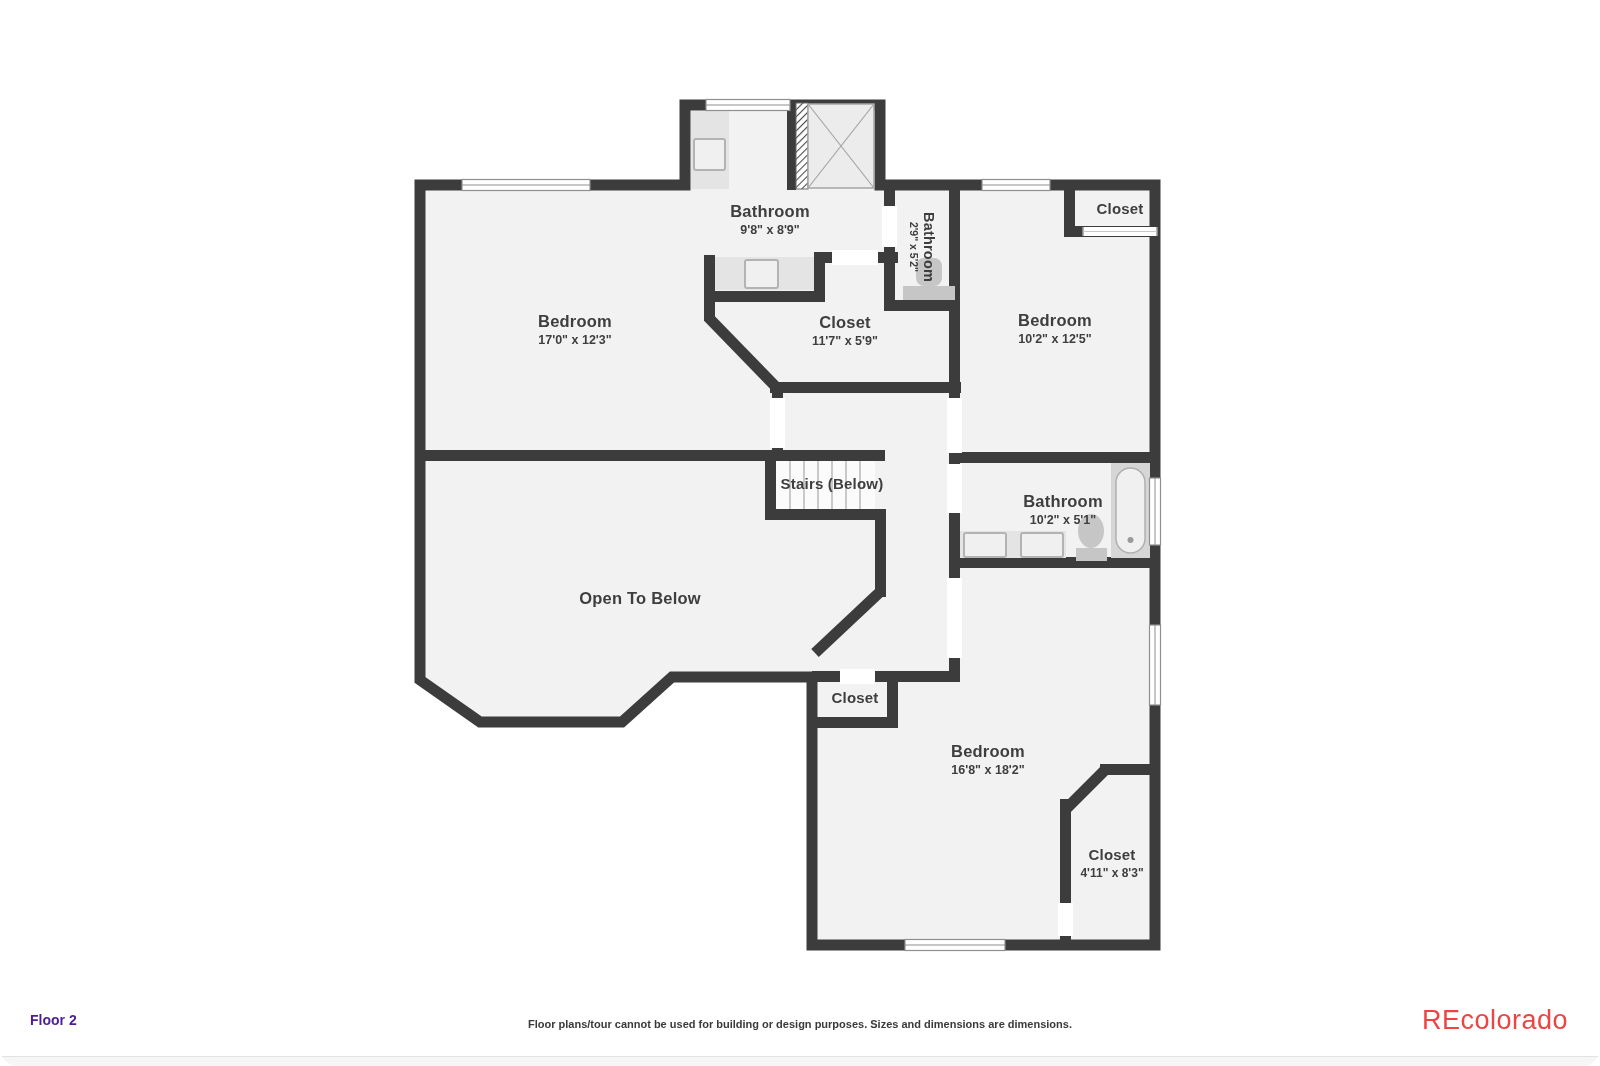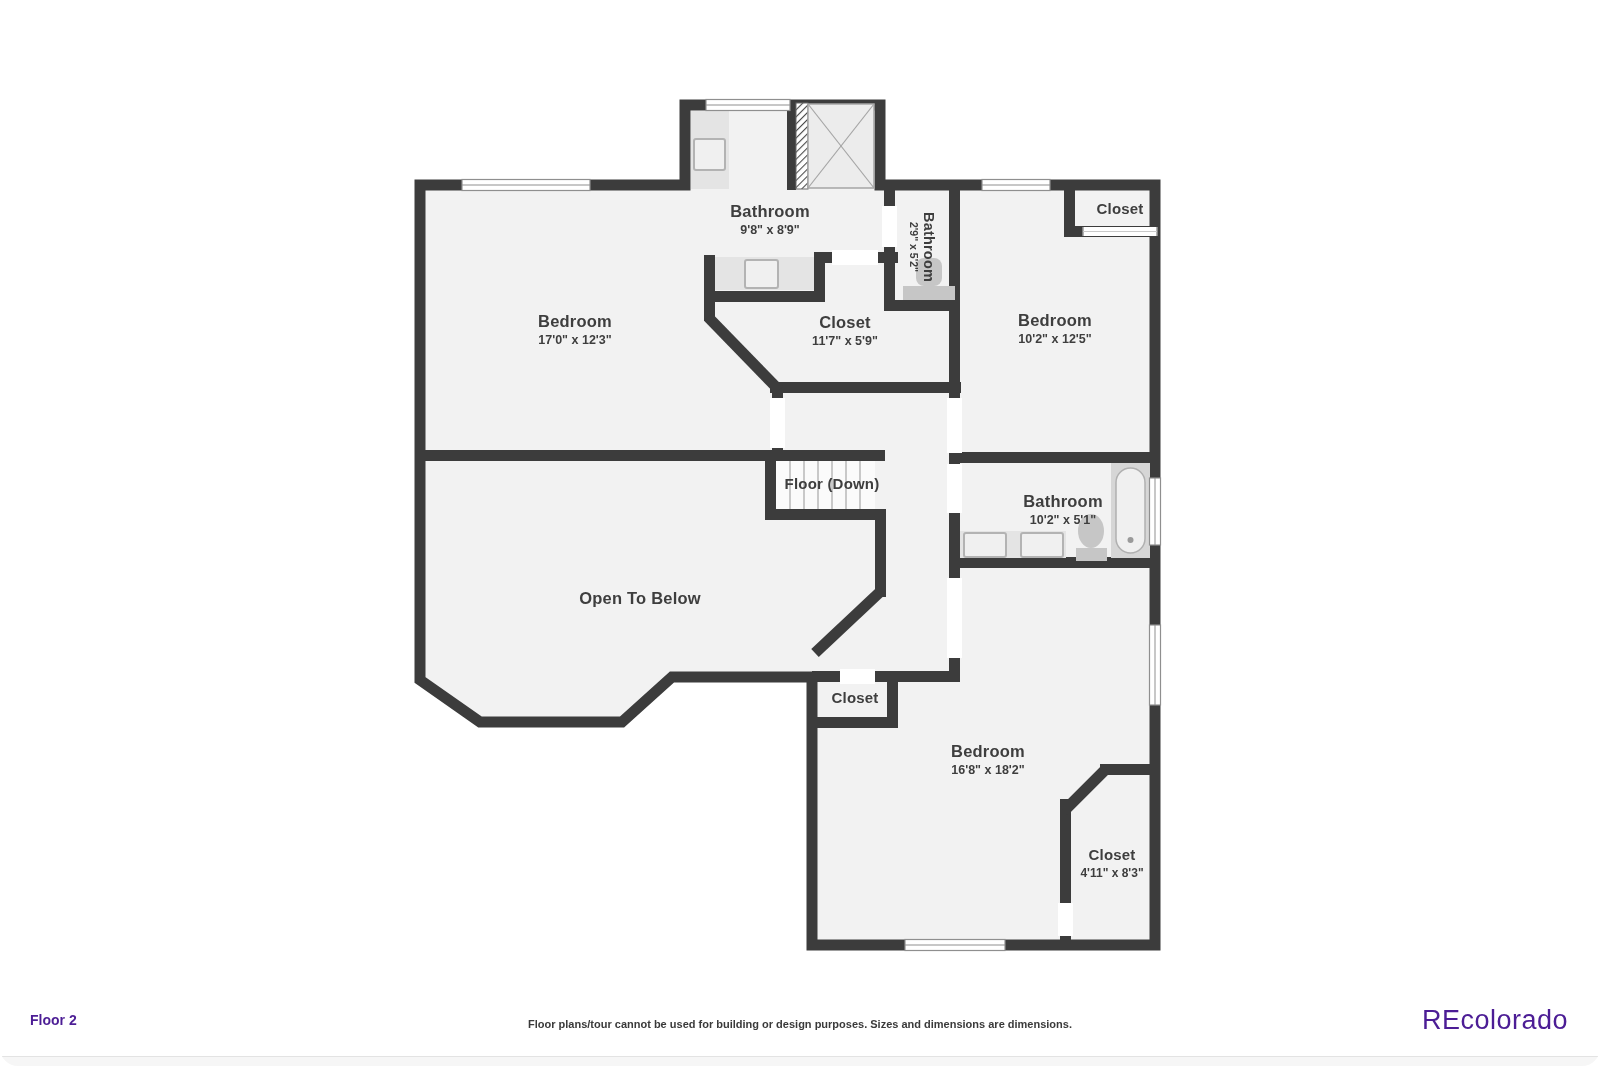--- a/index.html
+++ b/index.html
@@ -12,21 +12,21 @@
   .room-label .dm{display:block;font-size:12.5px;margin-top:3px;}
   .room-label.md .nm{font-size:15px;}
   .room-label.md .dm{font-size:12px;}
   .room-label.rot{transform:translate(-50%,-50%) rotate(90deg);}
   .room-label.rot .nm{font-size:14.5px;}
   .room-label.rot .dm{font-size:10.5px;margin-top:2px;}
   .footer-floor{position:absolute;left:30px;top:1012px;font-size:14px;font-weight:bold;color:#4c1d95;}
   .footer-disclaimer{position:absolute;left:50%;top:1018px;transform:translateX(-50%);
                      font-size:11px;font-weight:bold;color:#3a3a3a;white-space:nowrap;}
   .footer-brand{position:absolute;right:32px;top:1005px;font-size:27px;font-weight:normal;
-                color:#4c1d95;letter-spacing:.5px;}
+                color:#ef4444;letter-spacing:.5px;}
   .footer-rule{position:absolute;left:0;top:1056px;width:1600px;height:10px;background:#f6f6f6;border-top:1px solid #e3e3e3;}
 </style>
 </head>
 <body>
 
 <div class="plan-wrap">
 
   <svg width="1600" height="1066" viewBox="0 0 1600 1066">
     <defs>
       <pattern id="hatch" width="5" height="5" patternUnits="userSpaceOnUse" patternTransform="rotate(45)">
@@ -176,21 +176,21 @@
     <span class="nm">Closet</span>
     <span class="dm">11'7" x 5'9"</span>
   </div>
 
   <div class="room-label" style="left:1055px;top:329px;">
     <span class="nm">Bedroom</span>
     <span class="dm">10'2" x 12'5"</span>
   </div>
 
   <div class="room-label md" style="left:832px;top:484px;">
-    <span class="nm">Floor (Down)</span>
+    <span class="nm">Stairs (Below)</span>
   </div>
 
   <div class="room-label" style="left:1063px;top:510px;">
     <span class="nm">Bathroom</span>
     <span class="dm">10'2" x 5'1"</span>
   </div>
 
   <div class="room-label" style="left:640px;top:598px;">
     <span class="nm">Open To Below</span>
   </div>

